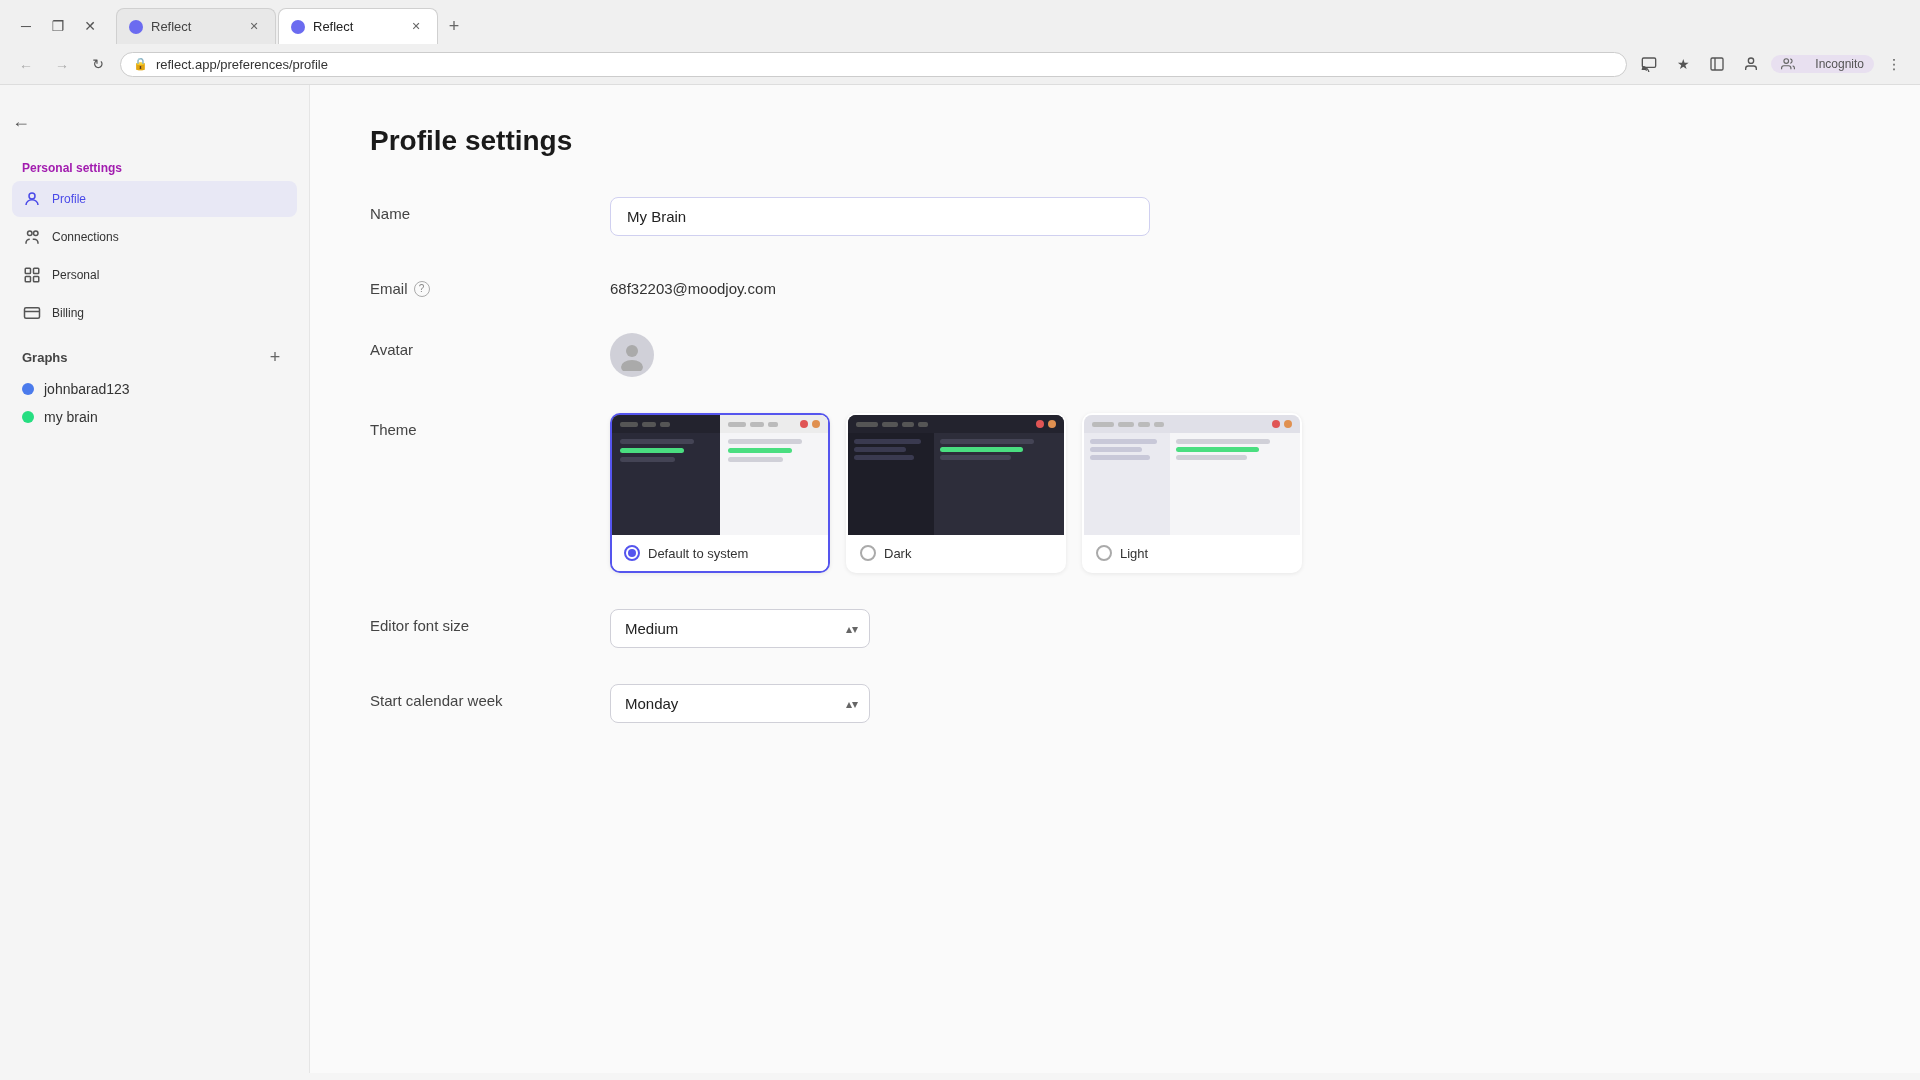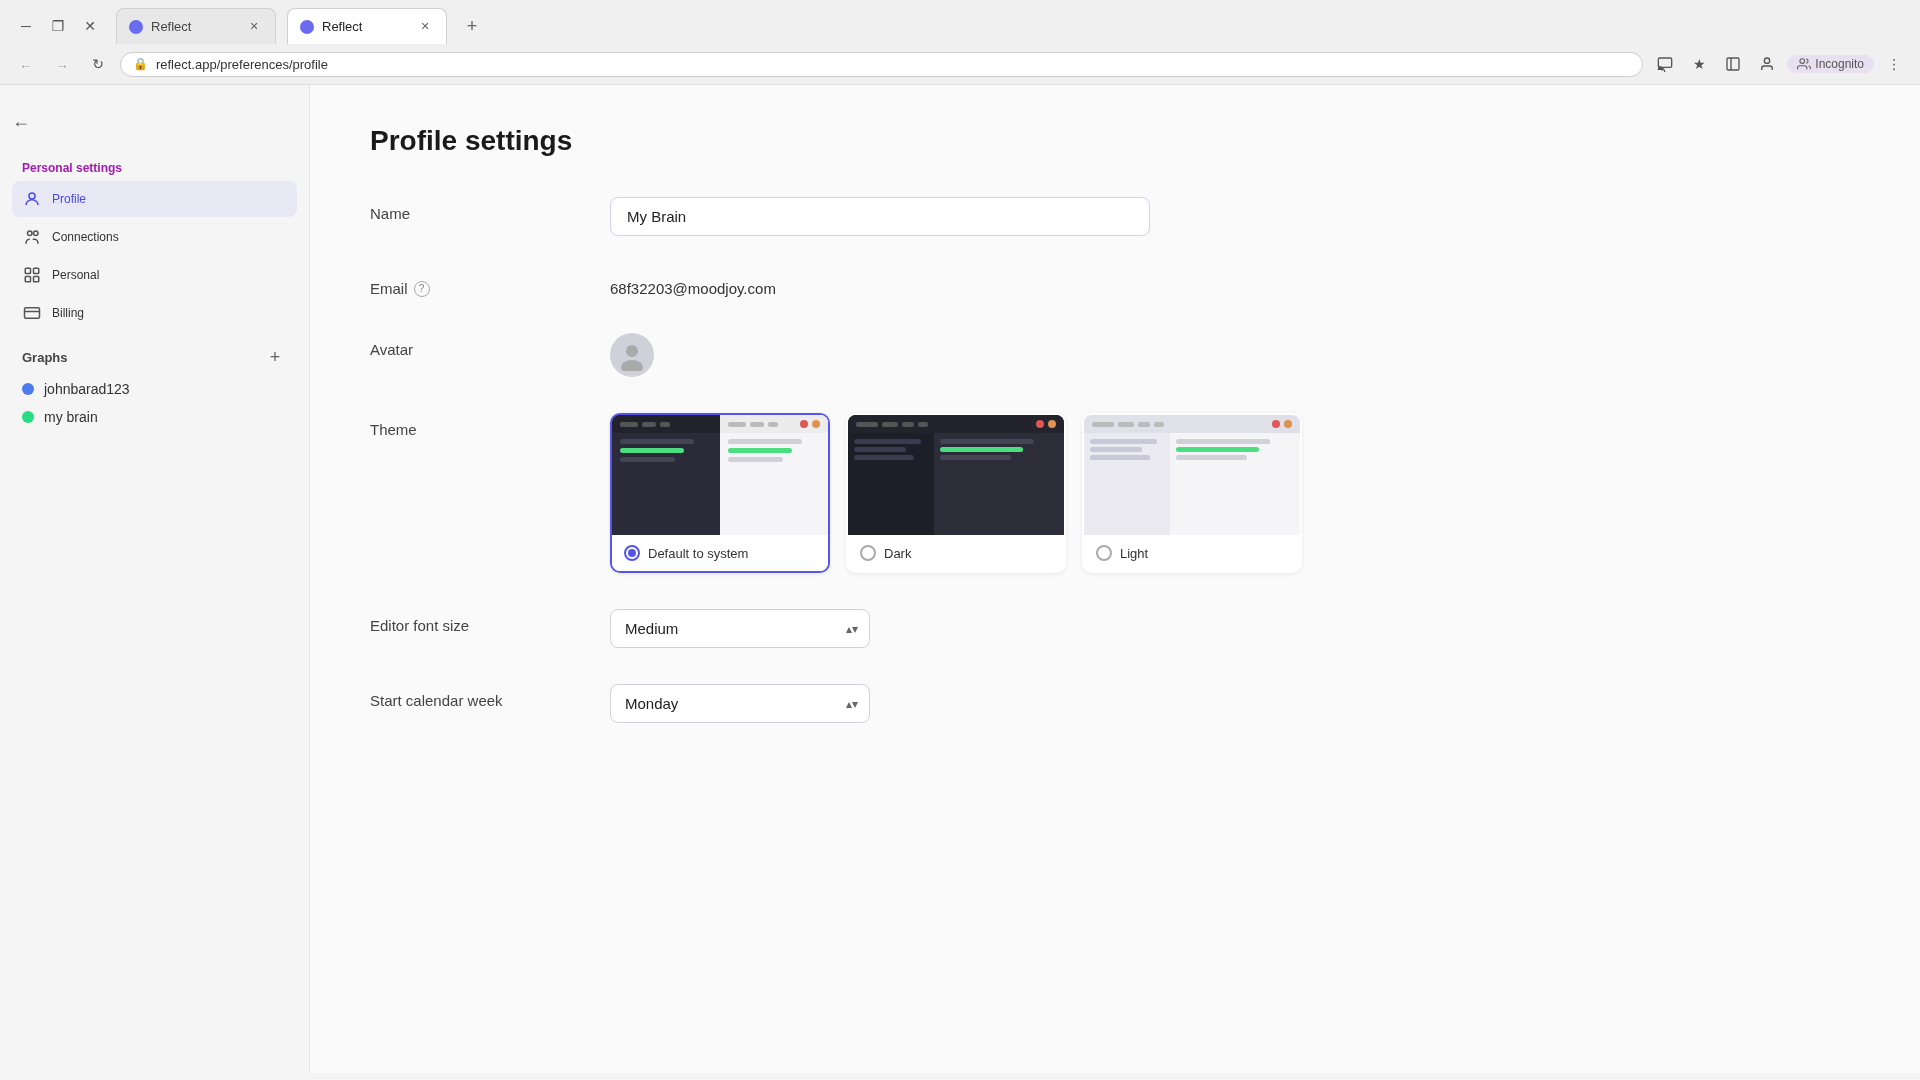--- a/index.html
+++ b/index.html
@@ -27,21 +27,21 @@
       border: none; background: transparent;
       cursor: pointer;
       border-radius: 4px;
       display: flex; align-items: center; justify-content: center;
       color: #555;
       font-size: 14px;
     }
     .tabs-bar {
       display: flex;
       align-items: flex-end;
-      gap: 11px;
+      gap: 2px;
     }
     .tab {
       display: flex; align-items: center;
       background: #e8e8e8;
       border-radius: 8px 8px 0 0;
       padding: 6px 12px;
       gap: 8px;
       height: 36px;
       cursor: pointer;
       min-width: 160px;
@@ -109,21 +109,21 @@
     .toolbar-icon-btn {
       width: 28px; height: 28px;
       border: none; background: transparent;
       cursor: pointer;
       border-radius: 50%;
       display: flex; align-items: center; justify-content: center;
       color: #555;
       font-size: 14px;
     }
     .incognito-badge {
-      display: flex; align-items: center; gap: 4px;
+      display: flex; align-items: center; gap: 20px;
       background: #e8e0f0;
       border-radius: 12px;
       padding: 2px 10px;
       font-size: 12px;
       color: #555;
     }
 
     
     .app-container {
       display: flex;

